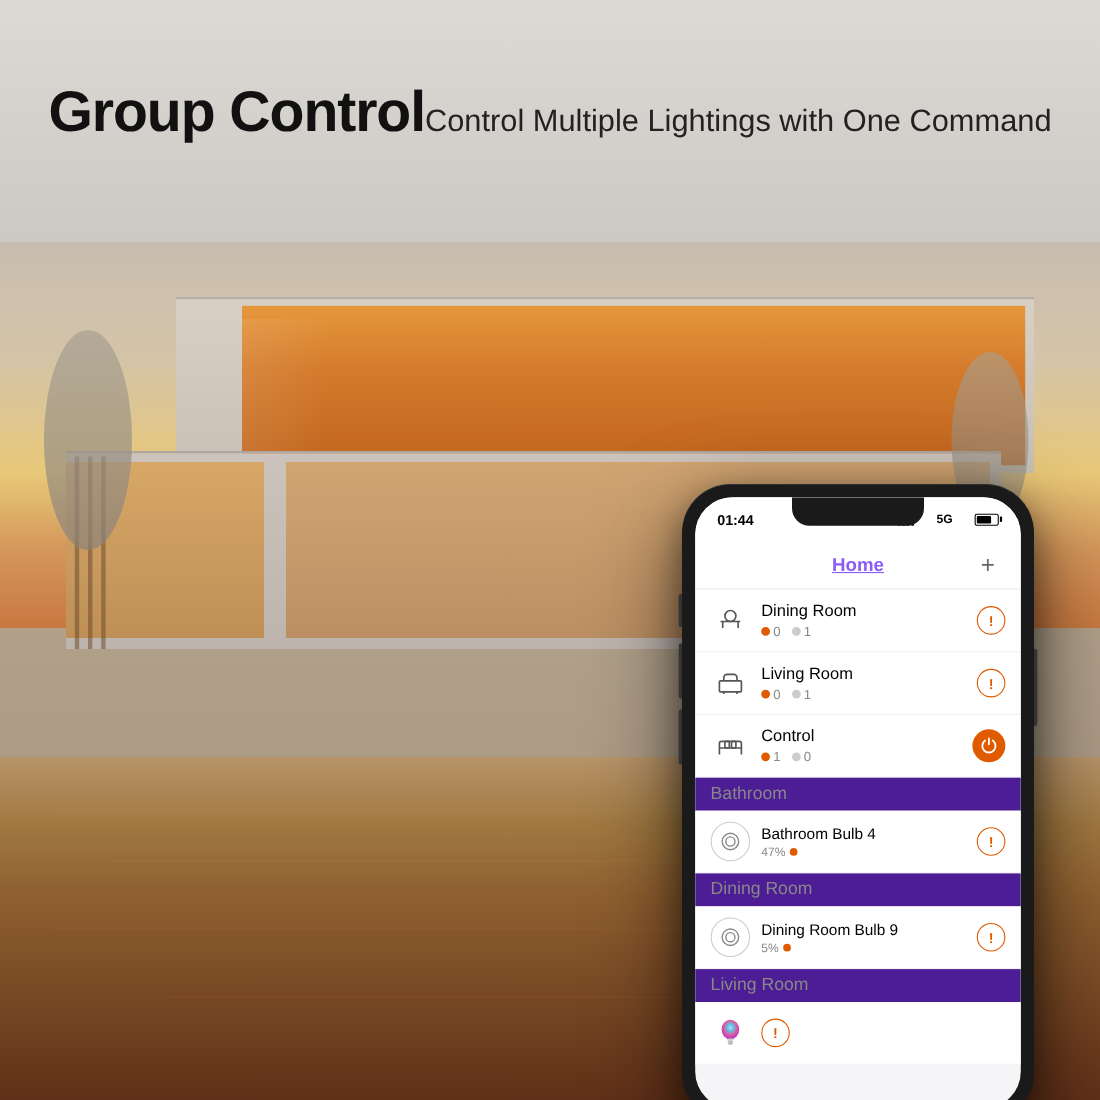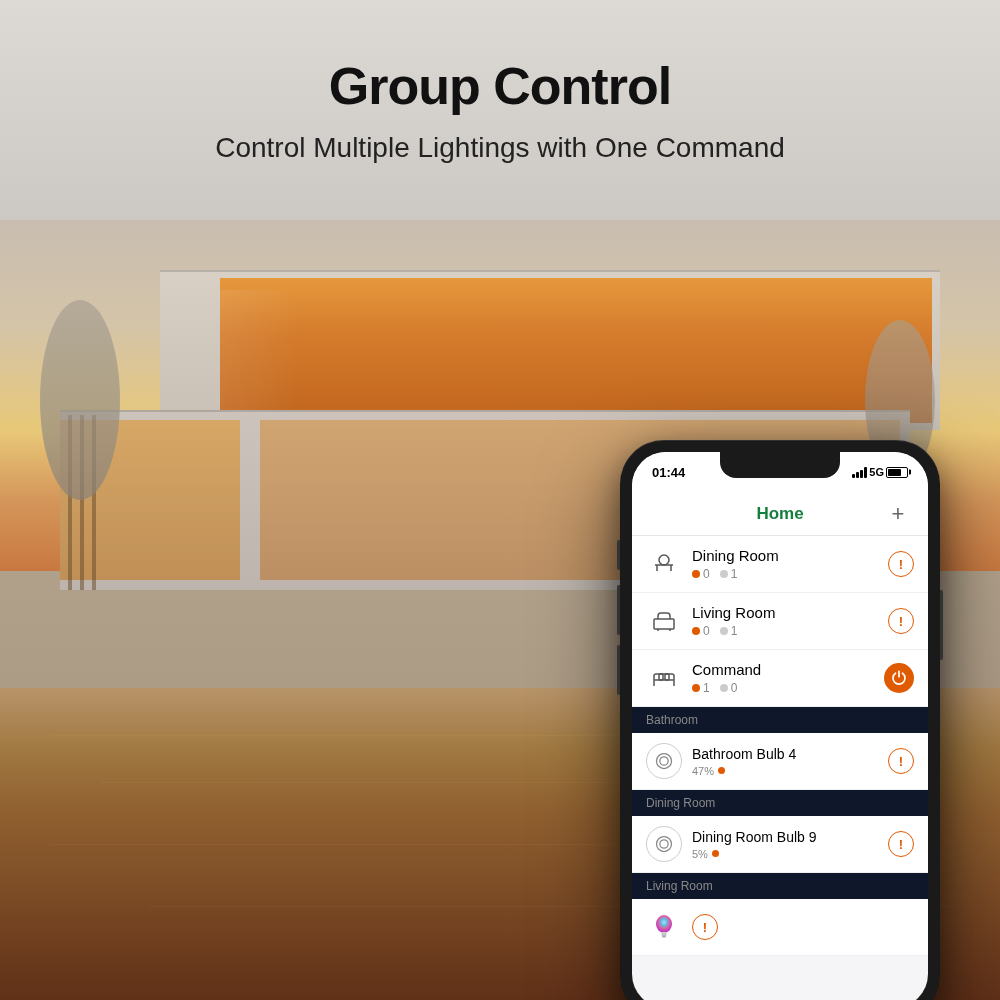--- a/index.html
+++ b/index.html
@@ -21,21 +21,21 @@
 
     
     .top-section {
       position: absolute;
       top: 0;
       left: 0;
       right: 0;
       height: 220px;
       background: linear-gradient(180deg, #ddd9d4 0%, #ccc8c3 100%);
       display: flex;
-      flex-direction: column;
+      flex-direction: row;
       align-items: center;
       justify-content: center;
       z-index: 10;
     }
 
     .main-title {
       font-size: 52px;
       font-weight: 800;
       color: #111;
       letter-spacing: -1px;
@@ -167,21 +167,21 @@
       justify-content: space-between;
       padding: 0 20px;
       font-size: 13px;
       font-weight: 600;
       color: #000;
     }
 
     .status-right {
       display: flex;
       align-items: center;
-      gap: 2px;
+      gap: 20px;
       font-size: 12px;
     }
 
     
     .signal-bars {
       display: flex;
       align-items: flex-end;
       gap: 1px;
       height: 12px;
     }
@@ -231,23 +231,24 @@
       display: flex;
       align-items: center;
       justify-content: space-between;
       padding: 0 16px;
       border-bottom: 1px solid #e5e5ea;
     }
 
     .app-header-title {
       font-size: 17px;
       font-weight: 600;
-      color: #15803d;
+      color: #8b5cf6;
       flex: 1;
       text-align: center;
+      text-decoration: underline;
     }
 
     .add-btn {
       width: 28px;
       height: 28px;
       display: flex;
       align-items: center;
       justify-content: center;
       color: #666;
       font-size: 22px;
@@ -308,23 +309,23 @@
       width: 8px;
       height: 8px;
       border-radius: 50%;
     }
 
     .dot-orange { background: #e05a00; }
     .dot-gray { background: #ccc; }
 
     
     .section-header {
-      background: #0f172a;
+      background: #4c1d95;
       padding: 6px 14px;
-      font-size: 12px;
+      font-size: 16px;
       color: #888;
       font-weight: 500;
     }
 
     
     .device-item {
       display: flex;
       align-items: center;
       padding: 10px 14px;
       border-bottom: 1px solid #f0f0f0;
@@ -550,21 +551,21 @@
           <div class="room-item">
             <div class="room-icon">
               <svg width="24" height="24" viewBox="0 0 24 24" fill="none" stroke="#555" stroke-width="1.5">
                 <path d="M2 20V10a2 2 0 0 1 2-2h16a2 2 0 0 1 2 2v10"></path>
                 <path d="M2 14h20"></path>
                 <rect x="7" y="8" width="4" height="6" rx="1"></rect>
                 <rect x="13" y="8" width="4" height="6" rx="1"></rect>
               </svg>
             </div>
             <div class="room-info">
-              <div class="room-name">Command</div>
+              <div class="room-name">Control</div>
               <div class="room-counts">
                 <div class="count-item">
                   <div class="count-dot dot-orange"></div>
                   <span>1</span>
                 </div>
                 <div class="count-item">
                   <div class="count-dot dot-gray"></div>
                   <span>0</span>
                 </div>
               </div>

